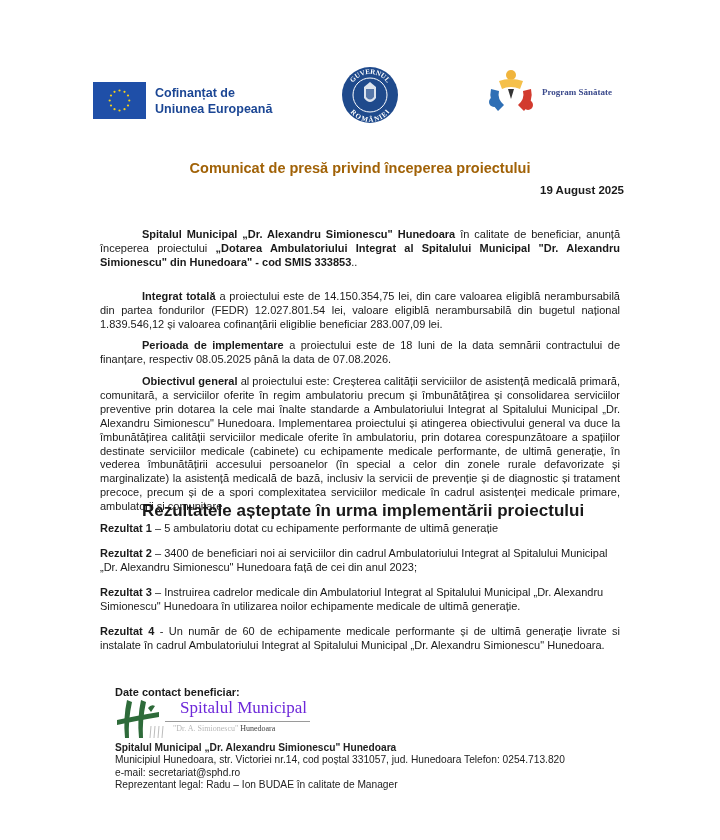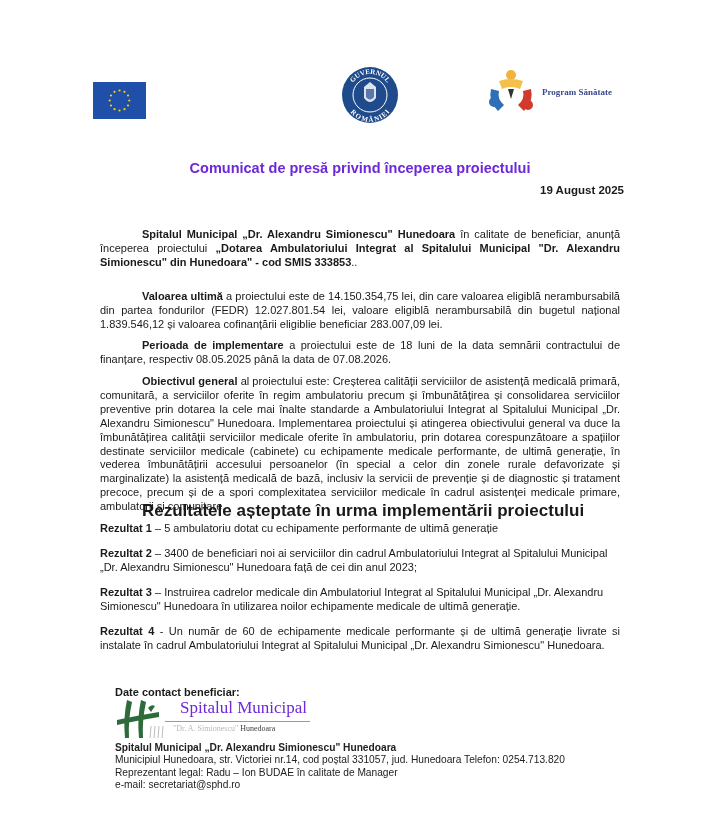--- a/index.html
+++ b/index.html
@@ -11,21 +11,21 @@
   .eu-logo { position: absolute; left: 93px; top: 20px; display: flex; align-items: center; }
   .eu-flag { width: 53px; height: 37px; background: #1f4fa8; position: relative; }
   .eu-flag svg { position: absolute; left: 0; top: 0; }
   .eu-text { margin-left: 9px; color: #1b4694; font-weight: bold; font-size: 12.5px; line-height: 16px; }
   .gov-logo { position: absolute; left: 341px; top: 4px; width: 58px; height: 58px; }
   .ps-logo { position: absolute; left: 486px; top: 5px; display: flex; align-items: center; }
   .ps-text { margin-left: 6px; color: #3b4a8c; font-weight: bold; font-size: 9px; font-family: Liberation Serif, serif; }
 
   .title {
     position: absolute; top: 160px; left: 0; width: 720px; text-align: center;
-    font-weight: bold; font-size: 14.5px; color: #6d28d9;
+    font-weight: bold; font-size: 14.5px; color: #a16207;
   }
   .date {
     position: absolute; top: 184px; right: 96px; font-weight: bold; font-size: 11.5px;
   }
   .body-text {
     position: absolute; left: 100px; width: 520px; font-size: 11px; line-height: 13.9px;
     text-align: justify;
   }
   .body-text p { margin: 0; }
   .indent { text-indent: 42px; }
@@ -67,20 +67,24 @@
             <circle cx="31.5" cy="27.2" r="1.1"></circle>
           <circle cx="26.5" cy="28.5" r="1.1"></circle>
             <circle cx="21.5" cy="27.2" r="1.1"></circle>
           <circle cx="18" cy="23.5" r="1.1"></circle>
             <circle cx="16.7" cy="18.5" r="1.1"></circle>
           <circle cx="18" cy="13.5" r="1.1"></circle>
             <circle cx="21.5" cy="9.8" r="1.1"></circle>
         </g>
       </svg>
     </div>
+    <div class="eu-text">
+      <div>Cofinanțat de</div>
+      <div>Uniunea Europeană</div>
+    </div>
   </div>
 
   <div class="gov-logo">
     <svg width="58" height="58" viewBox="0 0 58 58">
       <circle cx="29" cy="29" r="28" fill="#1f4a8c"></circle>
       <circle cx="29" cy="29" r="17" fill="none" stroke="#ffffff" stroke-width="1"></circle>
       <path d="M29 16 L23 21 L23 32 Q29 40 35 32 L35 21 Z" fill="#ffffff" opacity="0.85"></path>
       <path d="M25 23 h8 v8 q-4 5 -8 0 z" fill="#1f4a8c" opacity="0.7"></path>
       <defs>
         <path id="arcTop" d="M8 29 A21 21 0 0 1 50 29"></path>
@@ -110,21 +114,21 @@
 </div>
 
 <div class="title">Comunicat de presă privind începerea proiectului</div>
 <div class="date">19 August 2025</div>
 
 <div class="body-text p1">
   <p class="indent"><span class="b">Spitalul Municipal „Dr. Alexandru Simionescu" Hunedoara</span><span> în calitate de beneficiar, anunță începerea proiectului </span><span class="b">„Dotarea Ambulatoriului Integrat al Spitalului Municipal "Dr. Alexandru Simionescu" din Hunedoara" - cod SMIS 333853</span><span>..</span></p>
 </div>
 
 <div class="body-text p2">
-  <p class="indent"><span class="b">Valoarea ultimă</span><span> a proiectului este de 14.150.354,75 lei, din care valoarea eligiblă nerambursabilă din partea fondurilor  (FEDR) 12.027.801.54 lei, valoare eligiblă nerambursabilă din bugetul național 1.839.546,12 și valoarea cofinanțării eligiblie beneficiar 283.007,09 lei.</span></p>
+  <p class="indent"><span class="b">Integrat totală</span><span> a proiectului este de 14.150.354,75 lei, din care valoarea eligiblă nerambursabilă din partea fondurilor  (FEDR) 12.027.801.54 lei, valoare eligiblă nerambursabilă din bugetul național 1.839.546,12 și valoarea cofinanțării eligiblie beneficiar 283.007,09 lei.</span></p>
 </div>
 
 <div class="body-text p3">
   <p class="indent"><span class="b">Perioada de implementare</span><span> a proiectului este de 18 luni de la data semnării contractului de finanțare, respectiv 08.05.2025  până la data de 07.08.2026.</span></p>
 </div>
 
 <div class="body-text p4">
   <p class="indent"><span class="b">Obiectivul general</span><span> al proiectului este: Creșterea calității serviciilor de asistență medicală primară, comunitară, a serviciilor oferite în regim ambulatoriu precum și îmbunătățirea și consolidarea serviciilor preventive prin dotarea la cele mai înalte standarde a Ambulatoriului Integrat al Spitalului Municipal „Dr. Alexandru Simionescu" Hunedoara. Implementarea proiectului și atingerea obiectivului general va duce la îmbunătățirea calității serviciilor medicale oferite în ambulatoriu, prin dotarea corespunzătoare a spațiilor destinate serviciilor medicale (cabinete) cu echipamente medicale performante, de ultimă generație, în vederea îmbunătățirii accesului persoanelor (în special a celor din zonele rurale defavorizate și marginalizate) la asistență medicală de bază, inclusiv la servicii de prevenție și de diagnostic și tratament precoce, precum și de a spori complexitatea serviciilor medicale în cadrul asistenței medicale primare, ambulatorii și comunitare.</span></p>
 </div>
 
@@ -159,15 +163,15 @@
     </g>
   </svg>
   <div class="sp-name">Spitalul Municipal</div>
   <div class="sp-line"></div>
   <div class="sp-sub"><span>"Dr. A. Simionescu"</span><span class="h"> Hunedoara</span></div>
 </div>
 
 <div class="contact">
   <div class="name">Spitalul Municipal „Dr. Alexandru Simionescu" Hunedoara</div>
   <div>Municipiul Hunedoara, str. Victoriei nr.14, cod poștal 331057, jud. Hunedoara Telefon: 0254.713.820</div>
+  <div>e-mail: secretariat@sphd.ro</div>
   <div>Reprezentant legal: Radu – Ion BUDAE în calitate de Manager</div>
-  <div>e-mail: secretariat@sphd.ro</div>
 </div>
 
 </body></html>

